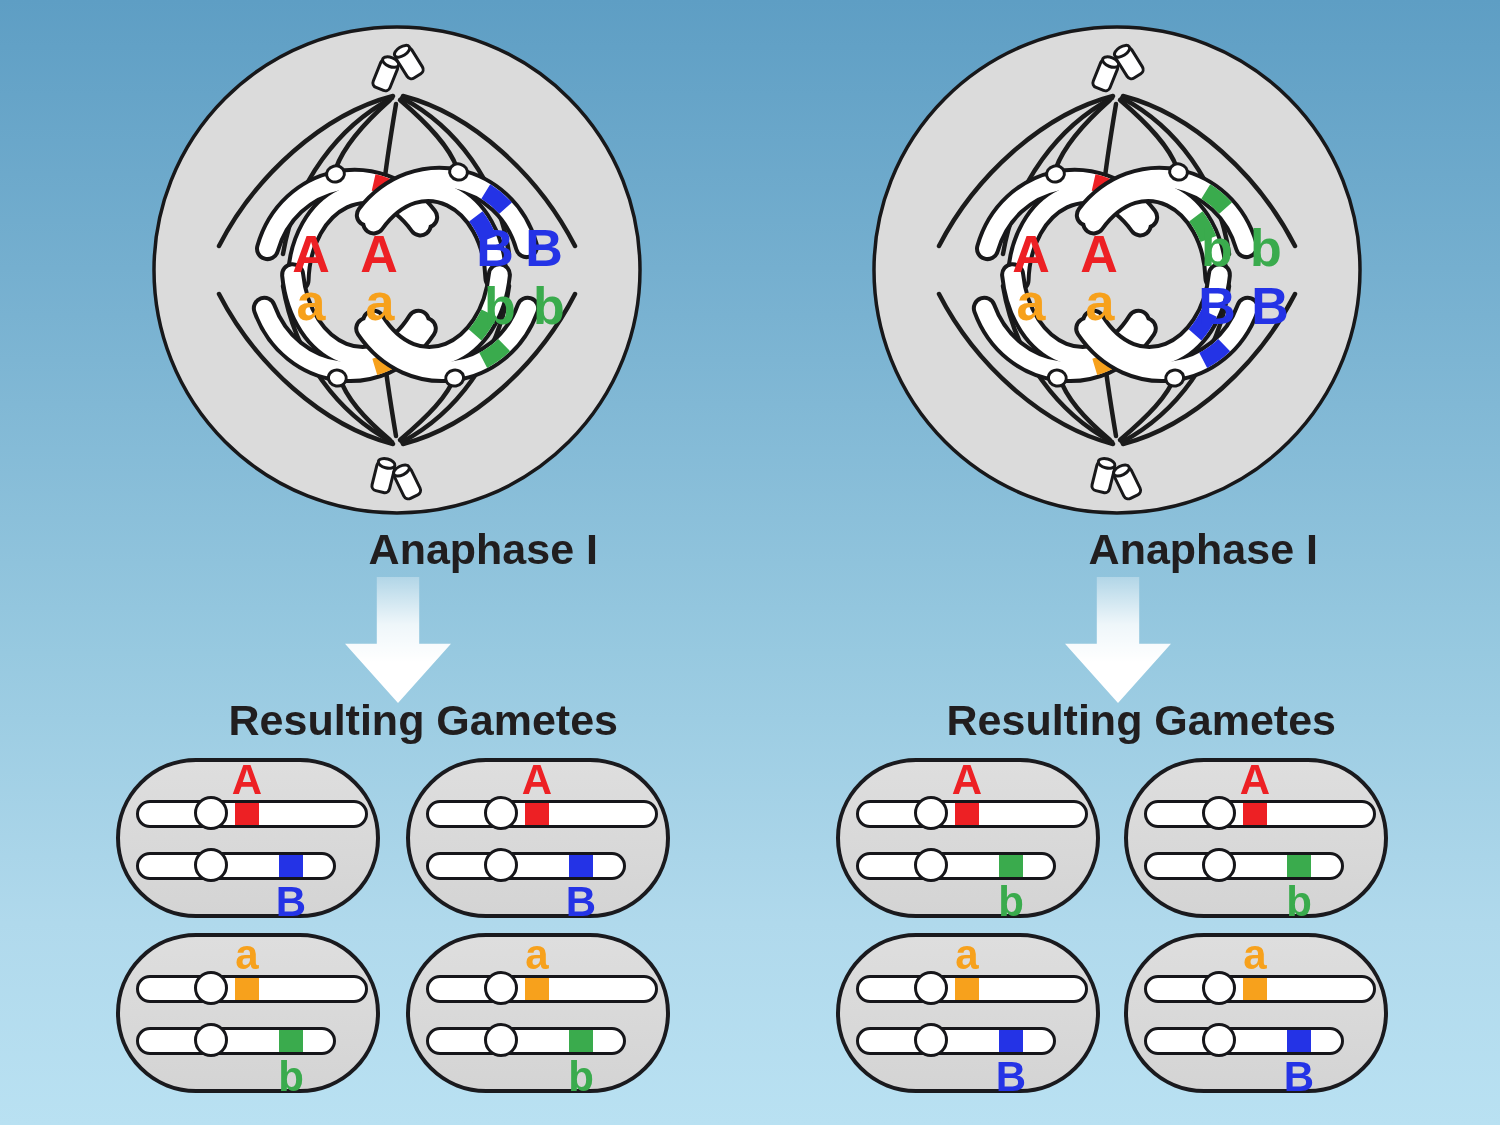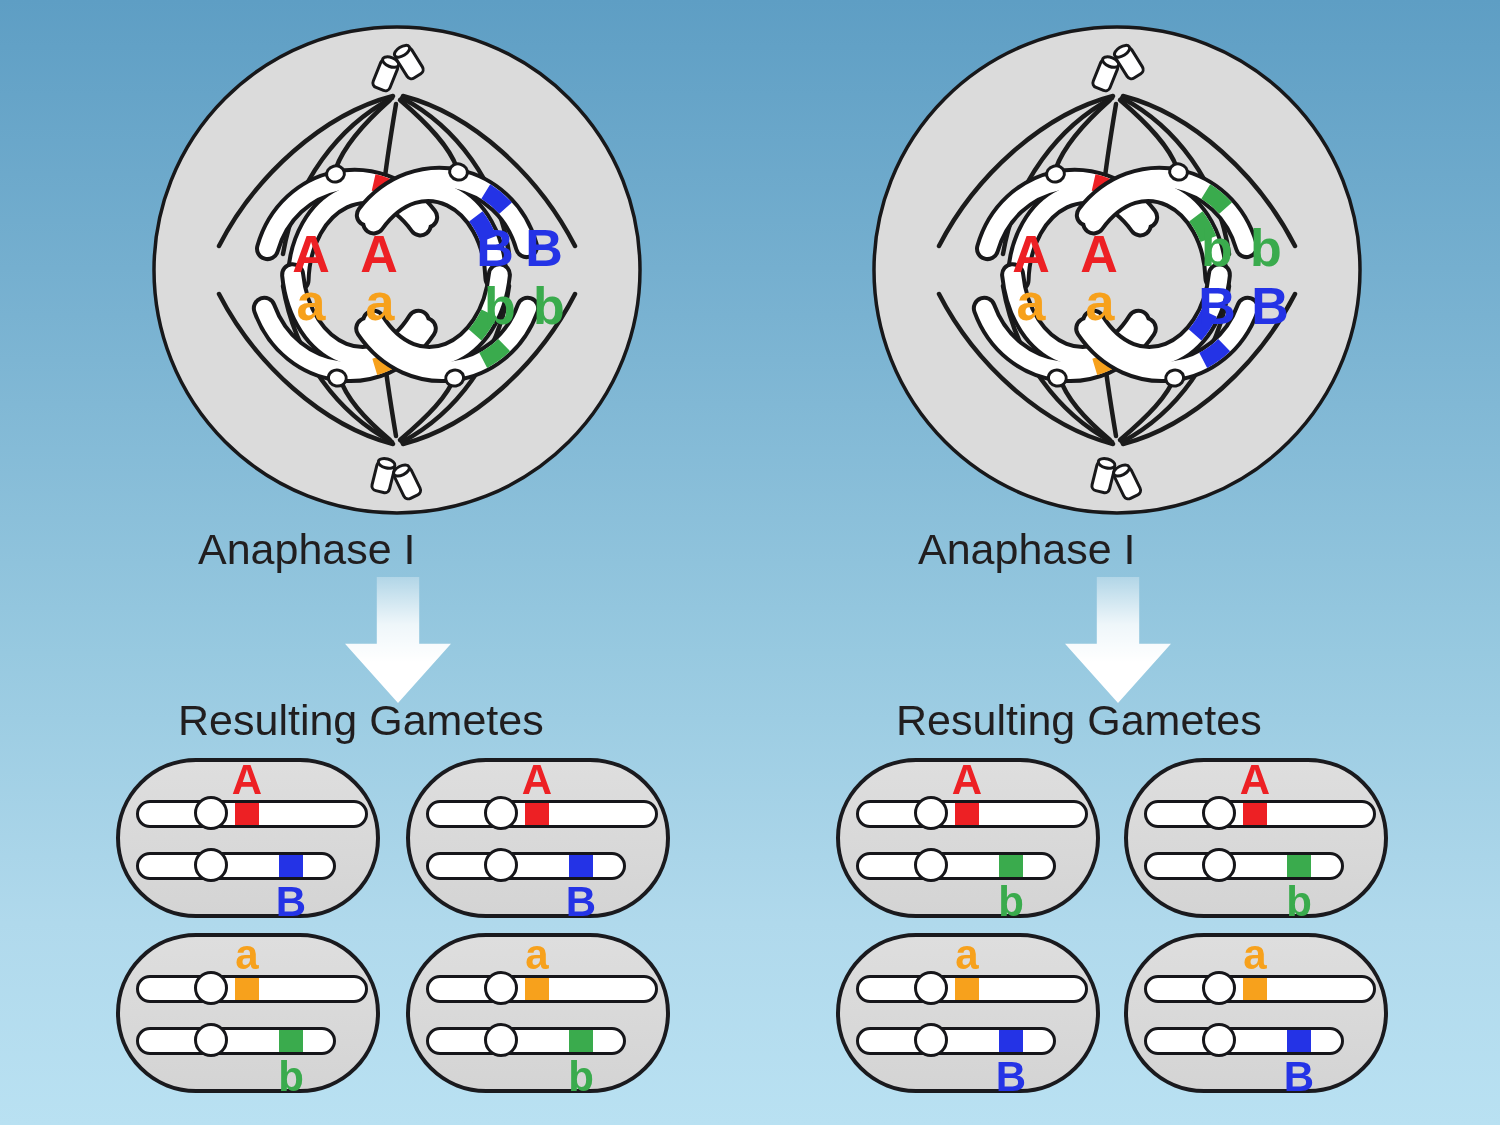--- a/index.html
+++ b/index.html
@@ -4,21 +4,21 @@
 <style>
   html,body{margin:0;padding:0;background:#87b9d6;}
   .stage{
     position:relative;width:1500px;height:1125px;overflow:hidden;
     background:linear-gradient(180deg,#5e9ec4 0%,#79b2d1 28%,#97c9e0 58%,#b0d9ec 82%,#b9e1f2 100%);
     font-family:"Liberation Sans",sans-serif;
   }
   .cellsvg{position:absolute;width:510px;height:510px;}
   .cl{font-family:"Liberation Sans",sans-serif;font-weight:bold;font-size:52px;text-anchor:middle;}
   .cyl{fill:#ffffff;stroke:#18181a;stroke-width:3;}
-  .heading{position:absolute;font-weight:normal;color:#211e1f;text-align:left;font-size:43px;line-height:1.05;}
+  .heading{position:absolute;font-weight:bold;color:#211e1f;text-align:right;font-size:43px;line-height:1.05;}
   .arrow{
     position:absolute;width:106px;height:126px;
     background:linear-gradient(180deg,rgba(255,255,255,0.30) 0%,rgba(255,255,255,0.85) 38%,#ffffff 68%);
     clip-path:polygon(30% 0,70% 0,70% 53%,100% 53%,50% 100%,0 53%,30% 53%);
   }
   .capsule{
     position:absolute;width:264px;height:160px;box-sizing:border-box;
     background:linear-gradient(180deg,#dedede,#d4d4d4);
     border:4px solid #1a1a1e;border-radius:82px;
   }

